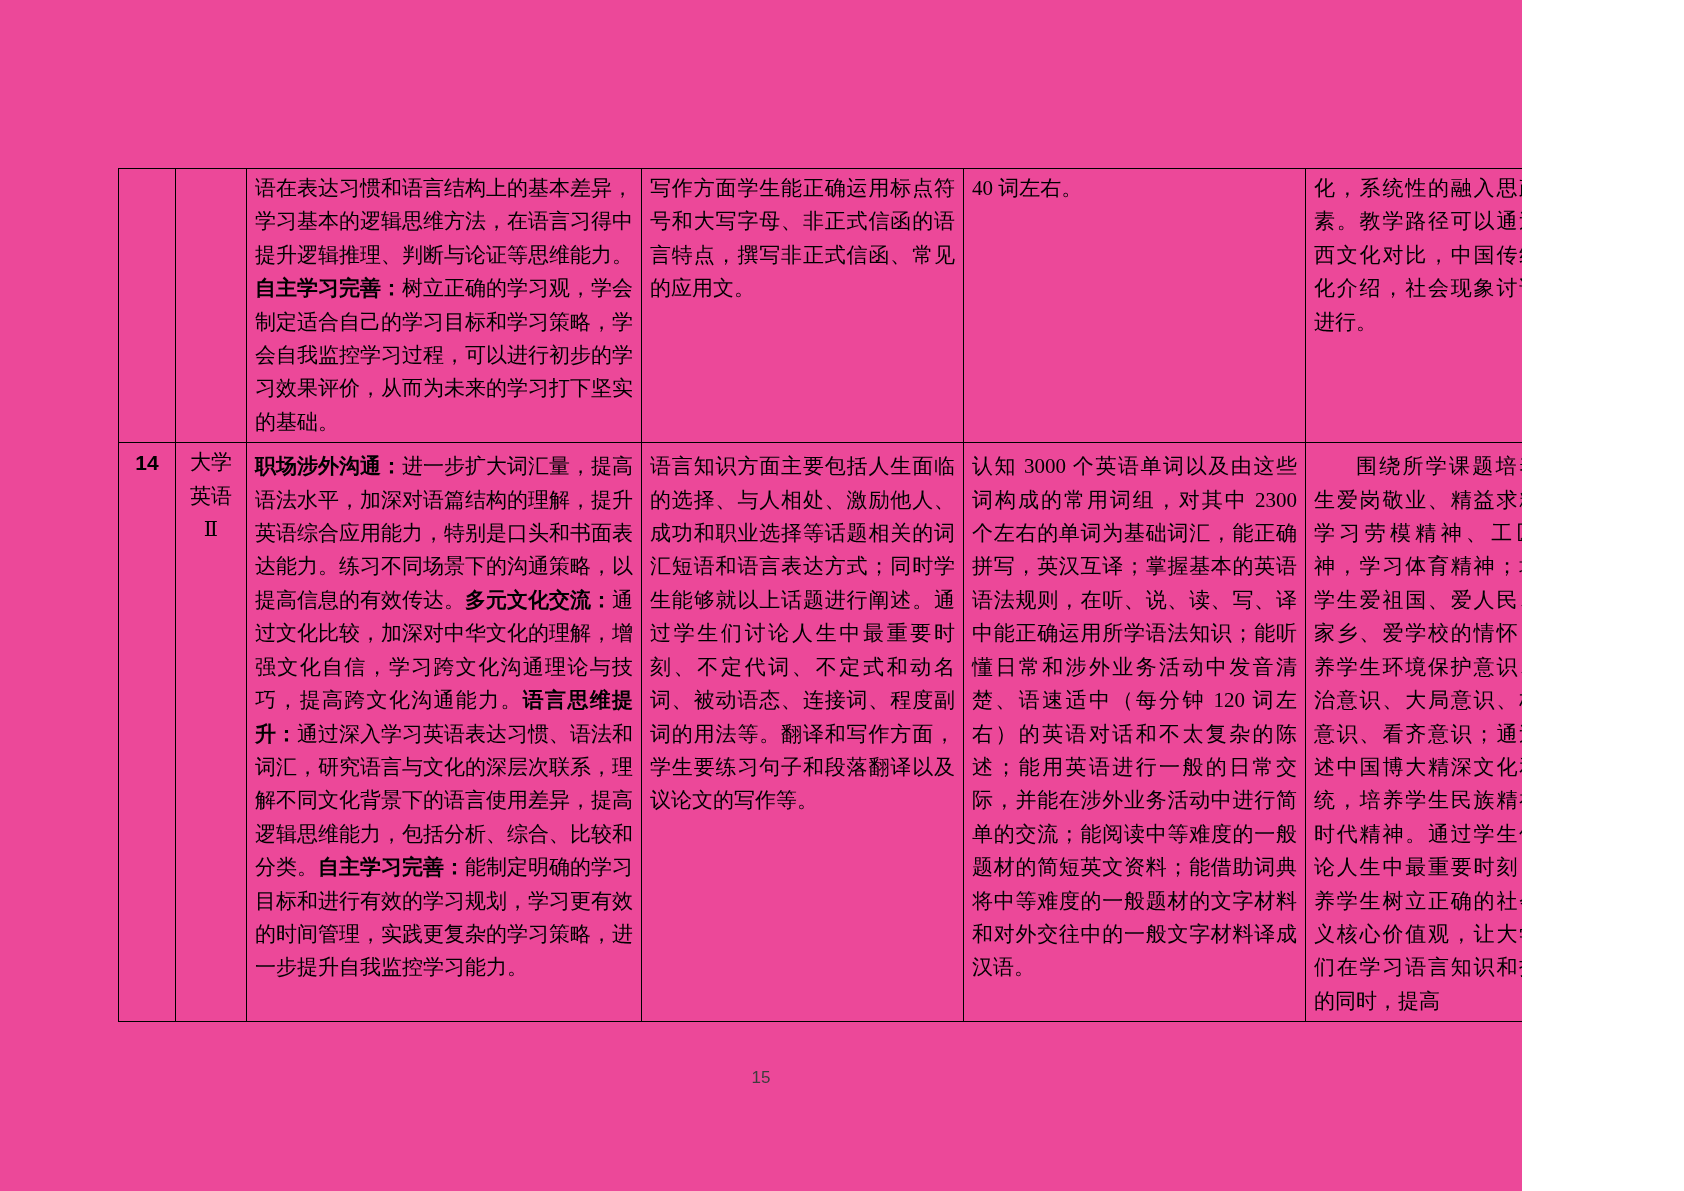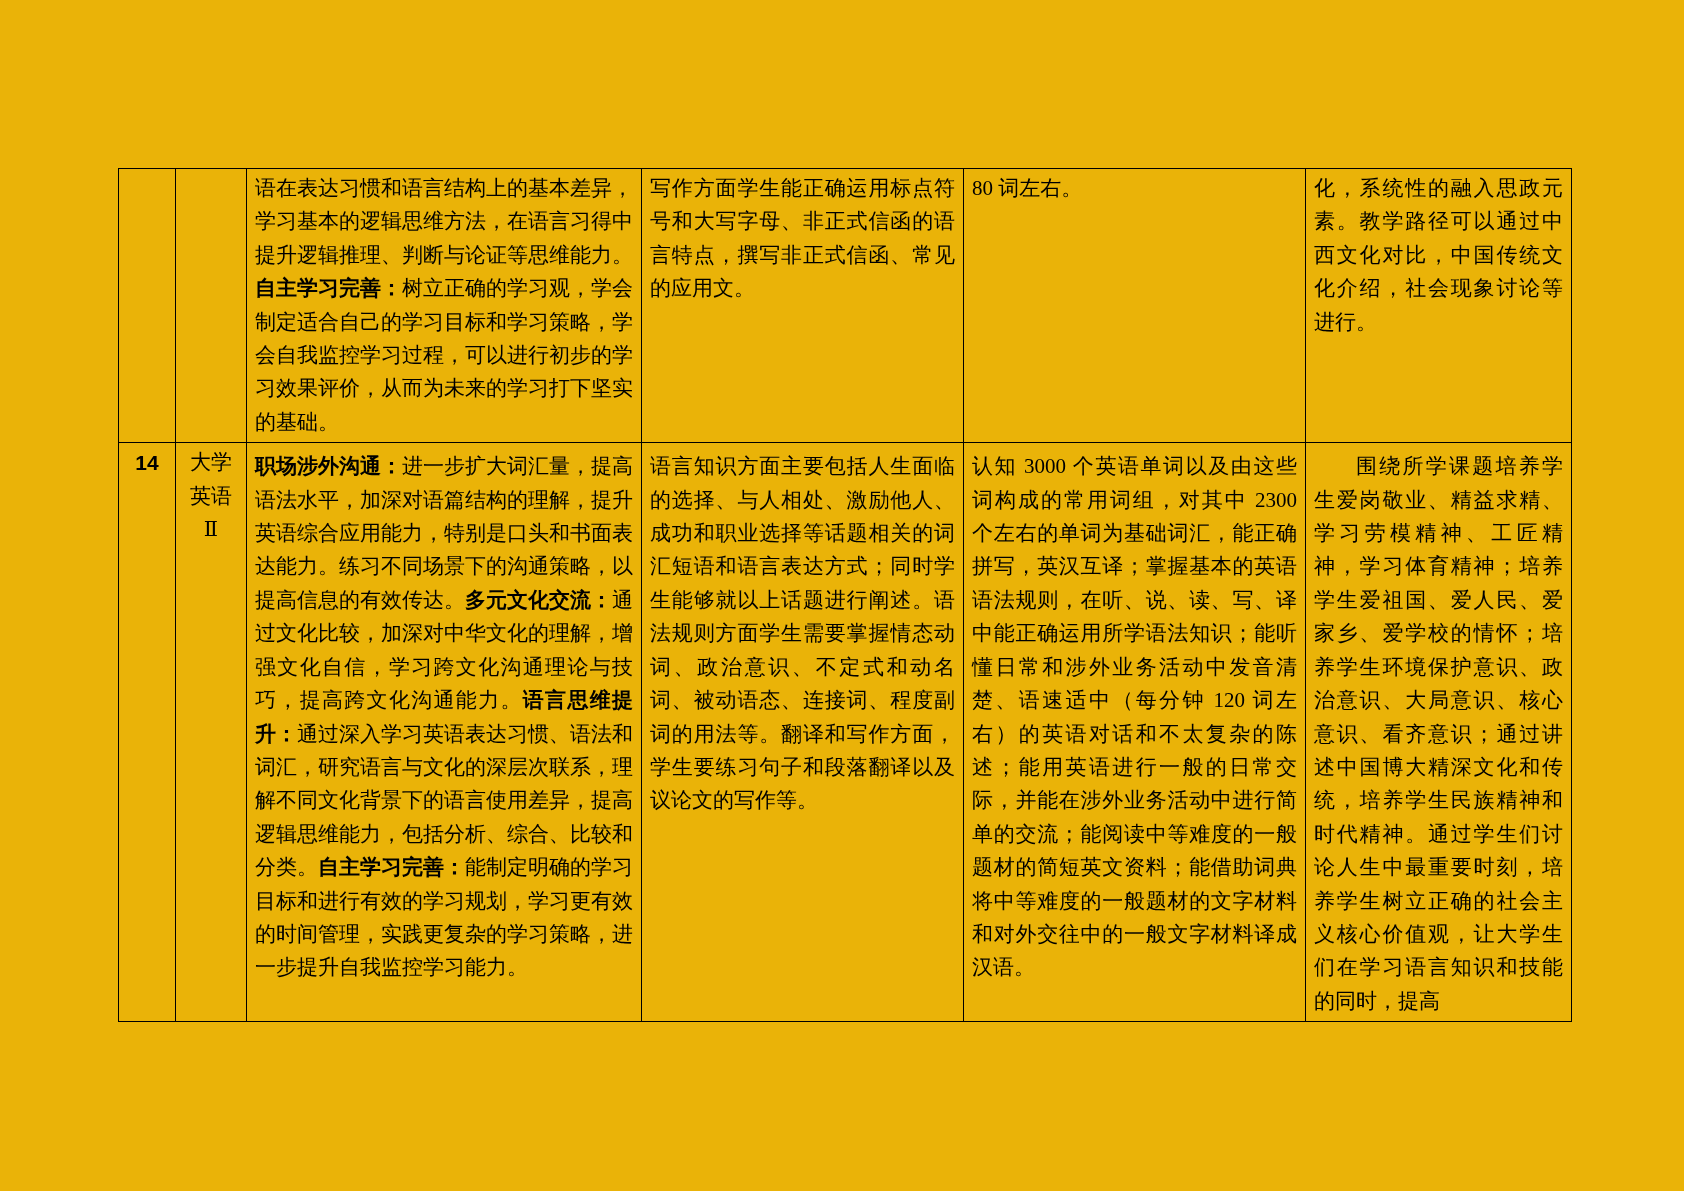--- a/index.html
+++ b/index.html
@@ -2,23 +2,23 @@
 <html><head>
 <meta charset="utf-8">
 <style>
   html, body {
     margin: 0;
     padding: 0;
     background: #ffffff;
   }
   .page {
     position: relative;
-    width: 1684px;
+    width: 1522px;
     height: 1191px;
-    background: #eab308;
+    background: #ec4899;
     overflow: hidden;
     font-family: "Liberation Serif", "DejaVu Serif", serif;
     color: #000000;
   }
   table.course-table {
     position: absolute;
     left: 118px;
     top: 168px;
     width: 1453px;
     border-collapse: collapse;
@@ -74,28 +74,29 @@
       <col style="width:322px">
       <col style="width:342px">
       <col style="width:266px">
     </colgroup>
     <tbody>
       <tr class="row-cont">
         <td class="c-seq"></td>
         <td class="c-course"></td>
         <td class="c-text"><span>语在表达习惯和语言结构上的基本差异，学习基本的逻辑思维方法，在语言习得中提升逻辑推理、判断与论证等思维能力。</span><span style="font-weight: bold;">自主学习完善：</span><span>树立正确的学习观，学会制定适合自己的学习目标和学习策略，学会自我监控学习过程，可以进行初步的学习效果评价，从而为未来的学习打下坚实的基础。</span></td>
         <td class="c-text">写作方面学生能正确运用标点符号和大写字母、非正式信函的语言特点，撰写非正式信函、常见的应用文。</td>
-        <td class="c-text">80 词左右。</td>
+        <td class="c-text">40 词左右。</td>
         <td class="c-text">化，系统性的融入思政元素。教学路径可以通过中西文化对比，中国传统文化介绍，社会现象讨论等进行。</td>
       </tr>
       <tr class="row-course">
         <td class="c-seq">14</td>
         <td class="c-course">大学英语Ⅱ</td>
         <td class="c-text"><span style="font-weight: bold;">职场涉外沟通：</span><span>进一步扩大词汇量，提高语法水平，加深对语篇结构的理解，提升英语综合应用能力，特别是口头和书面表达能力。练习不同场景下的沟通策略，以提高信息的有效传达。</span><span style="font-weight: bold;">多元文化交流：</span><span>通过文化比较，加深对中华文化的理解，增强文化自信，学习跨文化沟通理论与技巧，提高跨文化沟通能力。</span><span style="font-weight: bold;">语言思维提升：</span><span>通过深入学习英语表达习惯、语法和词汇，研究语言与文化的深层次联系，理解不同文化背景下的语言使用差异，提高逻辑思维能力，包括分析、综合、比较和分类。</span><span style="font-weight: bold;">自主学习完善：</span><span>能制定明确的学习目标和进行有效的学习规划，学习更有效的时间管理，实践更复杂的学习策略，进一步提升自我监控学习能力。</span></td>
-        <td class="c-text">语言知识方面主要包括人生面临的选择、与人相处、激励他人、成功和职业选择等话题相关的词汇短语和语言表达方式；同时学生能够就以上话题进行阐述。语法规则方面学生需要掌握情态动词、政治意识、不定式和动名词、被动语态、连接词、程度副词的用法等。翻译和写作方面，学生要练习句子和段落翻译以及议论文的写作等。</td>
+        <td class="c-text">语言知识方面主要包括人生面临的选择、与人相处、激励他人、成功和职业选择等话题相关的词汇短语和语言表达方式；同时学生能够就以上话题进行阐述。通过学生们讨论人生中最重要时刻、不定代词、不定式和动名词、被动语态、连接词、程度副词的用法等。翻译和写作方面，学生要练习句子和段落翻译以及议论文的写作等。</td>
         <td class="c-text">认知 3000 个英语单词以及由这些词构成的常用词组，对其中 2300 个左右的单词为基础词汇，能正确拼写，英汉互译；掌握基本的英语语法规则，在听、说、读、写、译中能正确运用所学语法知识；能听懂日常和涉外业务活动中发音清楚、语速适中（每分钟 120 词左右）的英语对话和不太复杂的陈述；能用英语进行一般的日常交际，并能在涉外业务活动中进行简单的交流；能阅读中等难度的一般题材的简短英文资料；能借助词典将中等难度的一般题材的文字材料和对外交往中的一般文字材料译成汉语。</td>
         <td class="c-text c-ideology-indent">围绕所学课题培养学生爱岗敬业、精益求精、学习劳模精神、工匠精神，学习体育精神；培养学生爱祖国、爱人民、爱家乡、爱学校的情怀；培养学生环境保护意识、政治意识、大局意识、核心意识、看齐意识；通过讲述中国博大精深文化和传统，培养学生民族精神和时代精神。通过学生们讨论人生中最重要时刻，培养学生树立正确的社会主义核心价值观，让大学生们在学习语言知识和技能的同时，提高</td>
       </tr>
     </tbody>
   </table>
 
+  <div class="page-number">15</div>
 
 </div>
 
 </body></html>

